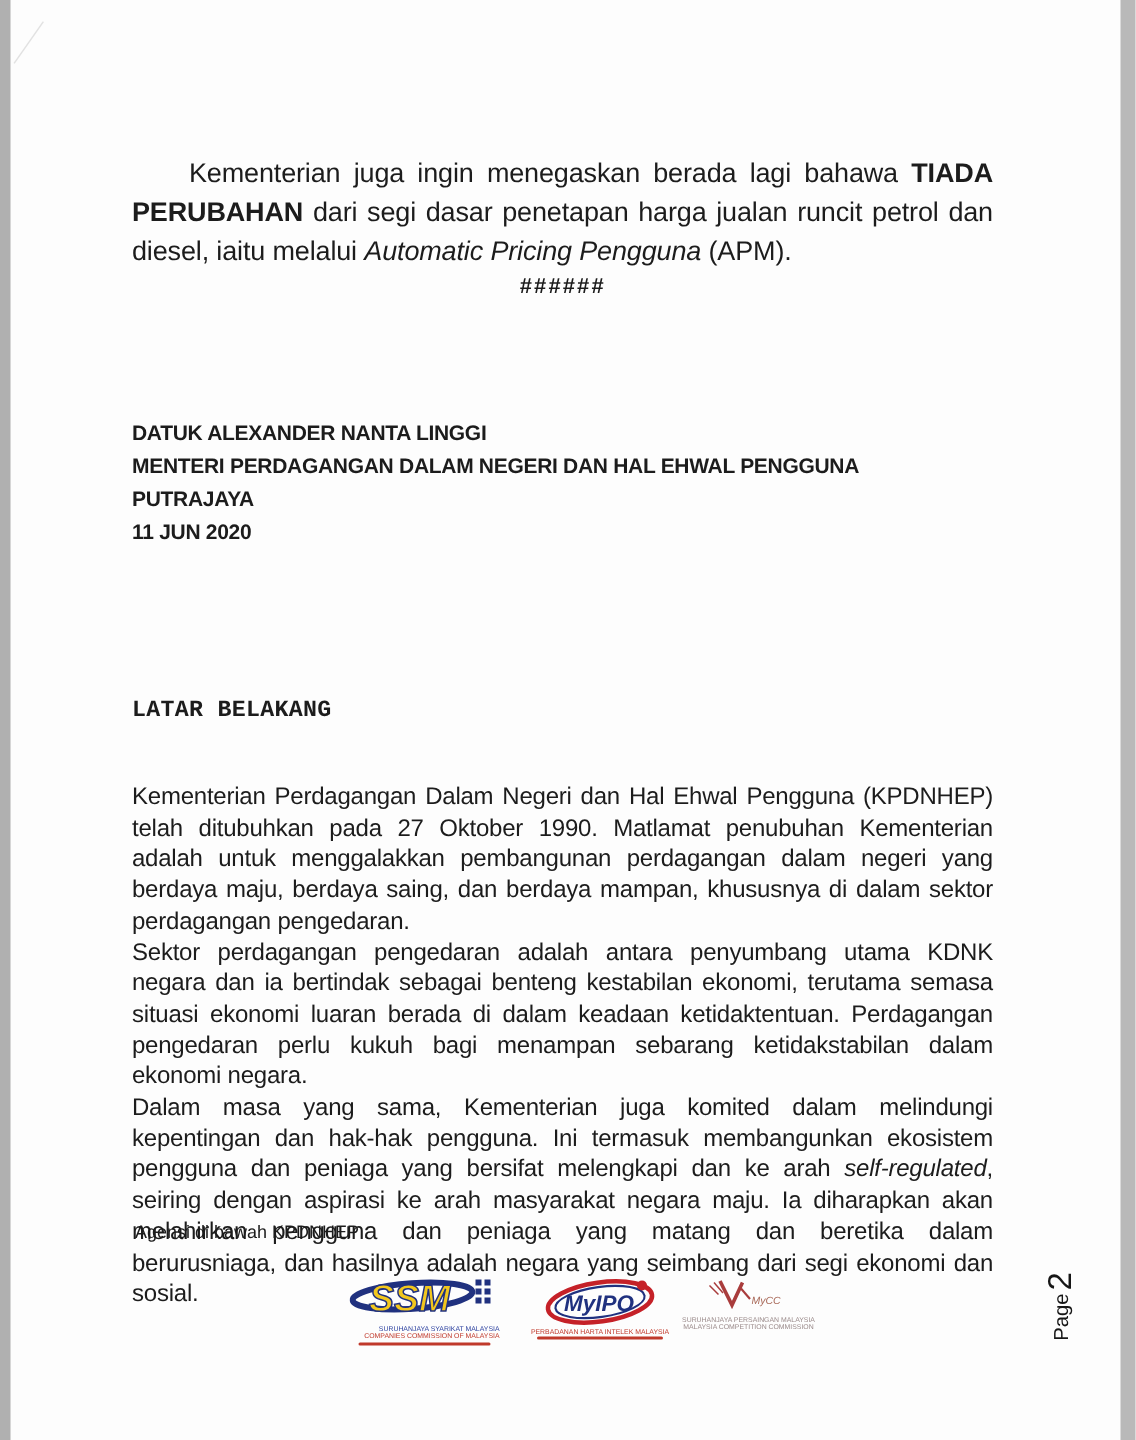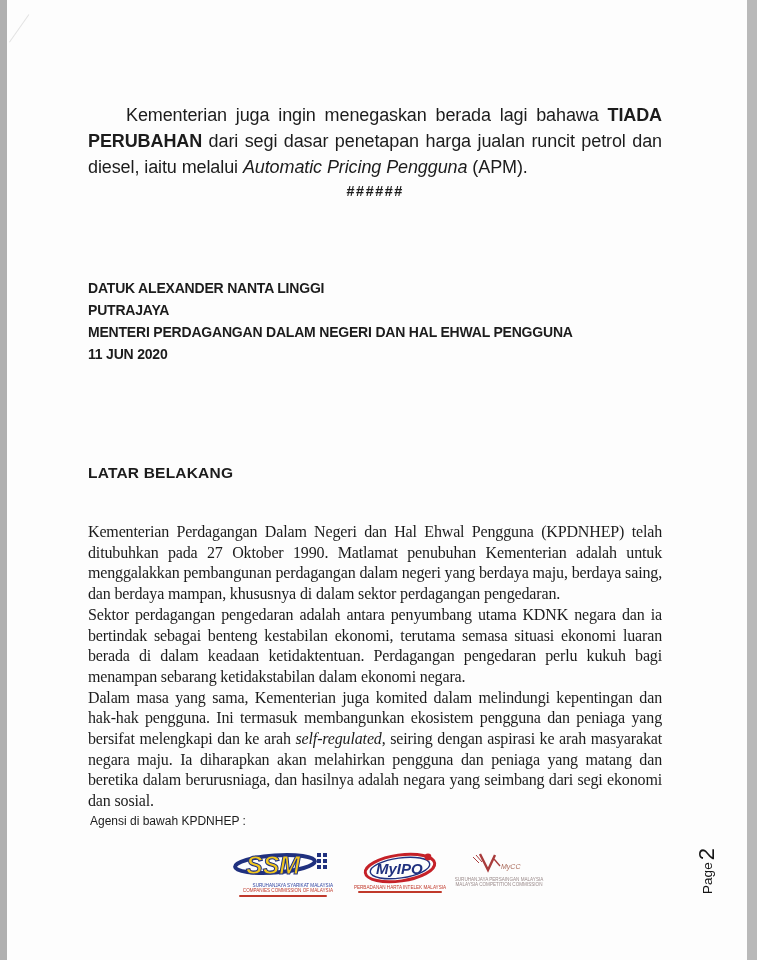--- a/index.html
+++ b/index.html
@@ -21,25 +21,25 @@
   .hashes{
     position:absolute;left:88px;top:183px;width:574px;text-align:center;
     font-size:14.5px;font-weight:bold;font-style:italic;letter-spacing:1.5px;
   }
   .signature{
     position:absolute;left:88px;top:277px;width:600px;
     font-size:14px;line-height:22px;font-weight:bold;letter-spacing:-0.2px;
   }
   .heading{
     position:absolute;left:88px;top:464px;
-    font-size:15.5px;font-weight:bold;letter-spacing:0.2px;
+    font-size:15.5px;font-weight:bold;letter-spacing:0.2px;font-family:Liberation Mono, monospace;
   }
   .bodytext{
     position:absolute;left:88px;top:522px;width:574px;
-    font-size:16px;line-height:20.7px;text-align:justify;letter-spacing:-0.15px;font-family:Liberation Serif, serif;
+    font-size:16px;line-height:20.7px;text-align:justify;letter-spacing:-0.15px;
   }
   .bodytext p{margin:0;}
   .agency-line{
     position:absolute;left:90px;top:814px;font-size:12px;
   }
 
   .logo{position:absolute;text-align:center;}
   .logo svg{display:block;margin:0 auto;}
   .caption{font-size:4.6px;line-height:5.4px;letter-spacing:0;white-space:nowrap;}
   .cap-blue{color:#2a3f9e;}
@@ -64,22 +64,22 @@
 <div class="edge edge-left"></div>
 <div class="edge edge-right"></div>
 <div class="fold-mark"></div>
 
 <p class="intro"><span>Kementerian juga ingin menegaskan berada lagi bahawa </span><span style="font-weight: bold;">TIADA PERUBAHAN</span><span> dari segi dasar penetapan harga jualan runcit petrol dan diesel, iaitu melalui </span><span style="font-style: italic;">Automatic Pricing Pengguna</span><span> (APM).</span></p>
 
 <div class="hashes">######</div>
 
 <div class="signature">
   <div>DATUK ALEXANDER NANTA LINGGI</div>
+  <div>MENTERI PERDAGANGAN DALAM NEGERI DAN HAL EHWAL PENGGUNA</div>
   <div>PUTRAJAYA</div>
-  <div>MENTERI PERDAGANGAN DALAM NEGERI DAN HAL EHWAL PENGGUNA</div>
   <div>11 JUN 2020</div>
 </div>
 
 <div class="heading">LATAR BELAKANG</div>
 
 <div class="bodytext">
   <p><span>Kementerian Perdagangan Dalam Negeri dan Hal Ehwal Pengguna (KPDNHEP) telah ditubuhkan pada 27 Oktober 1990. Matlamat penubuhan Kementerian adalah untuk menggalakkan pembangunan perdagangan dalam negeri yang berdaya maju, berdaya saing, dan berdaya mampan, khususnya di dalam sektor perdagangan pengedaran.</span></p>
   <p><span>Sektor perdagangan pengedaran adalah antara penyumbang utama KDNK negara dan ia bertindak sebagai benteng kestabilan ekonomi, terutama semasa situasi ekonomi luaran berada di dalam keadaan ketidaktentuan. Perdagangan pengedaran perlu kukuh bagi menampan sebarang ketidakstabilan dalam ekonomi negara.</span></p>
   <p><span>Dalam masa yang sama, Kementerian juga komited dalam melindungi kepentingan dan hak-hak pengguna. Ini termasuk membangunkan ekosistem pengguna dan peniaga yang bersifat melengkapi dan ke arah </span><span style="font-style: italic;">self-regulated</span><span>, seiring dengan aspirasi ke arah masyarakat negara maju. Ia diharapkan akan melahirkan pengguna dan peniaga yang matang dan beretika dalam berurusniaga, dan hasilnya adalah negara yang seimbang dari segi ekonomi dan sosial.</span></p>
 </div>

